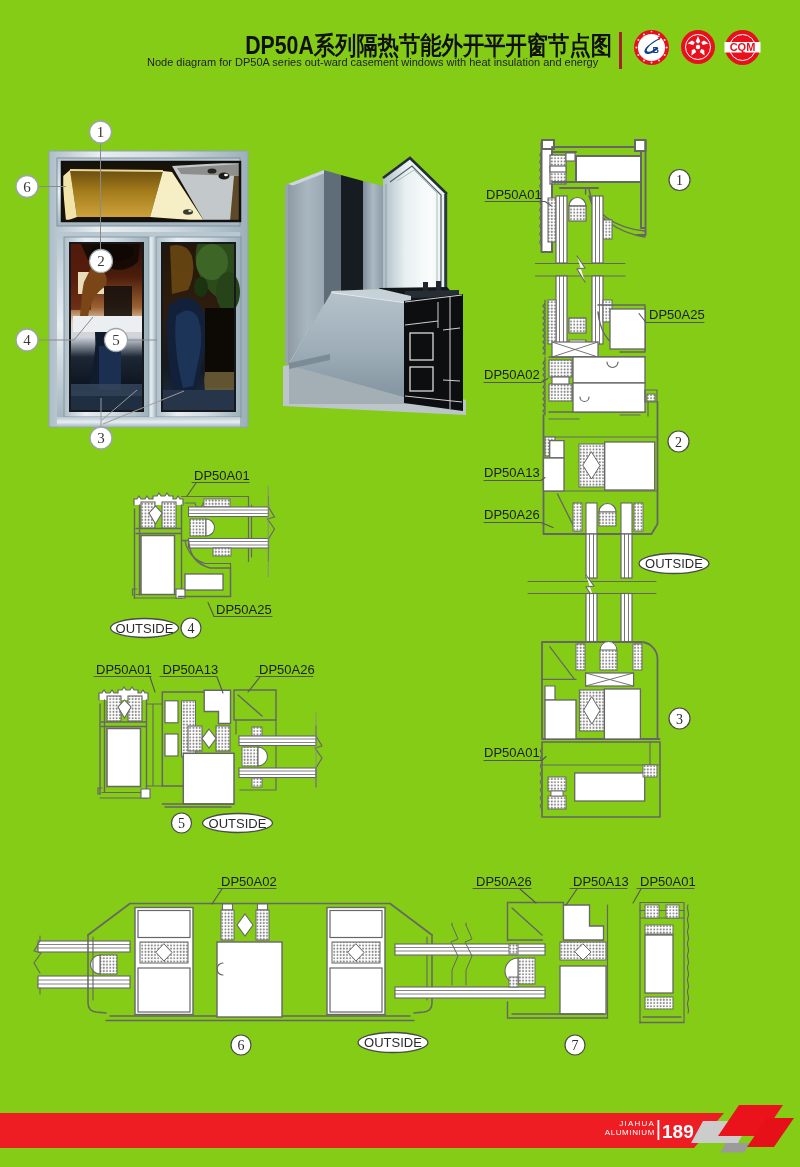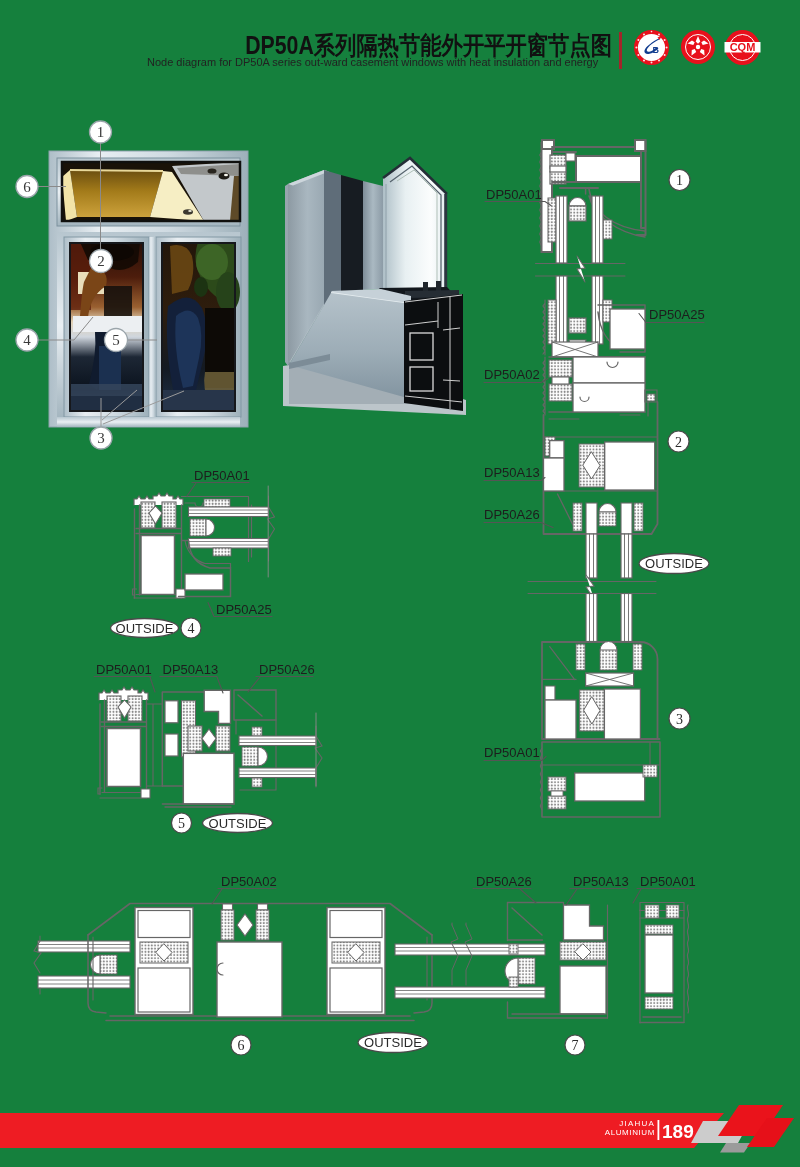--- a/index.html
+++ b/index.html
@@ -1,16 +1,16 @@
 <!DOCTYPE html>
 <html><head>
 <meta charset="utf-8">
 <style>
   html,body{margin:0;padding:0}
-  #page{position:relative;width:800px;height:1167px;background:#15803d;font-family:"Liberation Sans",sans-serif;overflow:hidden}
+  #page{position:relative;width:800px;height:1167px;background:#84cc16;font-family:"Liberation Sans",sans-serif;overflow:hidden}
   .abs{position:absolute}
 </style>
 </head>
 <body>
 <div id="page">
 
   <div class="abs" style="left:0;top:29px;width:612px;text-align:right;font-size:25px;font-weight:bold;color:#111;white-space:nowrap;transform:scaleX(0.852);transform-origin:100% 50%">DP50A系列隔热节能外开平开窗节点图</div>
 
   <div class="abs" style="left:147px;top:56px;width:461px;font-size:11px;color:#222;white-space:nowrap">Node diagram for DP50A series out-ward casement windows with heat insulation and energy</div>
 

